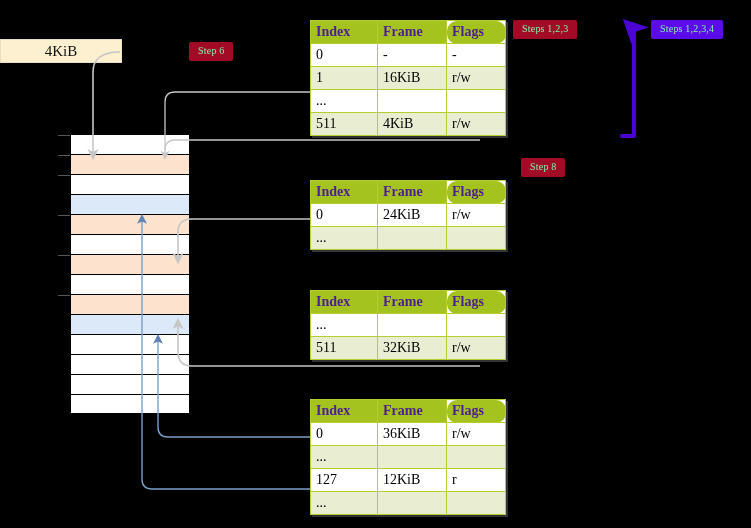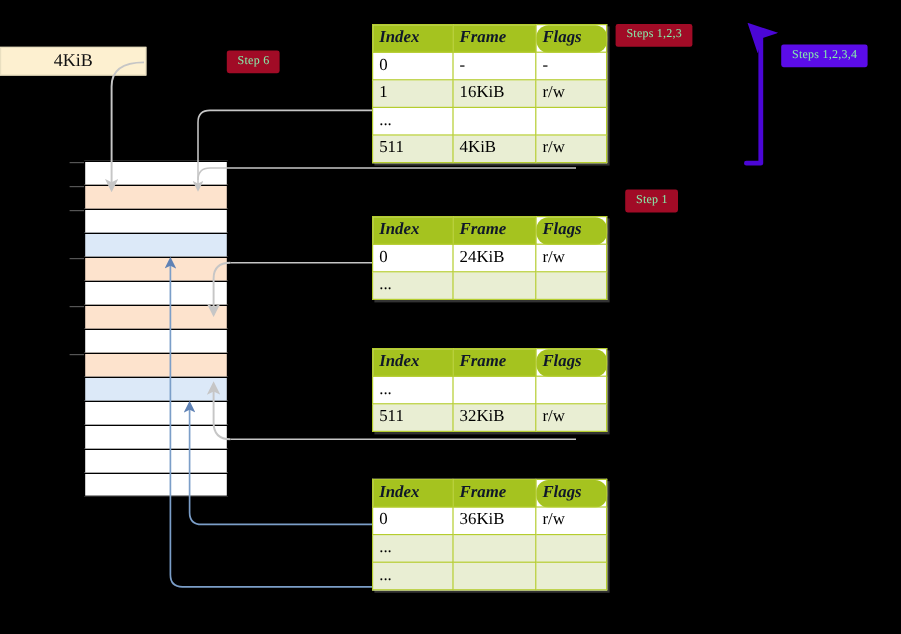--- a/index.html
+++ b/index.html
@@ -16,21 +16,21 @@
     font-family:"Liberation Serif", serif;
     font-size:10px;
     line-height:1;
     padding:4px 9px 5px 9px;
     color:#86efac;
     white-space:nowrap;
     border-radius:2px;
     letter-spacing:.2px;
   }
   .badge.red{background:#a10b26;}
-  .badge.violet{background:#5b0ce8;margin-top:17px;}
+  .badge.violet{background:#5b0ce8;}
 
   
   .memlabel{
     position:absolute;
     background:#fdf0d0;
     border:1px solid #e9dfc0;
     font-size:15px;
     text-align:center;
     line-height:1;
     display:flex;align-items:center;justify-content:center;
@@ -48,23 +48,22 @@
     border:1px solid #b5cd2e;
     font-size:14px;
     padding:2px 5px;
     height:18px;
     vertical-align:middle;
     text-align:left;
     font-family:"Liberation Serif", serif;
   }
   .ptable th{
     background:#a5c31f;
-    color:#0f172a;
+    color:#4c1d95;
     font-weight:bold;
-    font-style:italic;
   }
   .ptable tr.alt td{background:#e9eed3;}
   .ptable tr.plain td{background:#ffffff;}
   .ptable td.hl{background:#fbf7a8;}
   .col-index{width:56px;}
   .col-frame{width:58px;}
   .col-flags{width:48px;border-radius:10px;}
 
   
   .memcol{position:absolute;}
@@ -100,21 +99,21 @@
   <div class="memlabel" style="left:0px;top:39px;width:120px;height:22px;">
     <span>4KiB</span>
   </div>
 
   <div class="badge red" style="left:189px;top:42px;">Step 6</div>
 
   <div class="badge red" style="left:513px;top:20px;">Steps 1,2,3</div>
 
   <div class="badge violet" style="left:651px;top:20px;">Steps 1,2,3,4</div>
 
-  <div class="badge red" style="left:521px;top:158px;">Step 1</div>
+  <div class="badge red" style="left:521px;top:158px;">Step 8</div>
 
   <div class="memcol" style="left:70px;top:134px;width:122px;height:282px;">
 
     <div class="memrow" style="top:0px;"></div>
     <div class="memrow peach" style="top:20px;"></div>
     <div class="memrow" style="top:40px;"></div>
     <div class="memrow bluefill" style="top:60px;"></div>
     <div class="memrow peach" style="top:80px;"></div>
     <div class="memrow" style="top:100px;"></div>
     <div class="memrow peach" style="top:120px;"></div>
@@ -254,20 +253,25 @@
       <tr class="plain">
         <td>0</td>
         <td>36KiB</td>
         <td>r/w</td>
       </tr>
       <tr class="alt">
         <td>...</td>
         <td></td>
         <td></td>
       </tr>
+      <tr class="plain">
+        <td>127</td>
+        <td>12KiB</td>
+        <td>r</td>
+      </tr>
       <tr class="alt">
         <td>...</td>
         <td></td>
         <td></td>
       </tr>
     </tbody>
   </table>
 
 </div>
 

